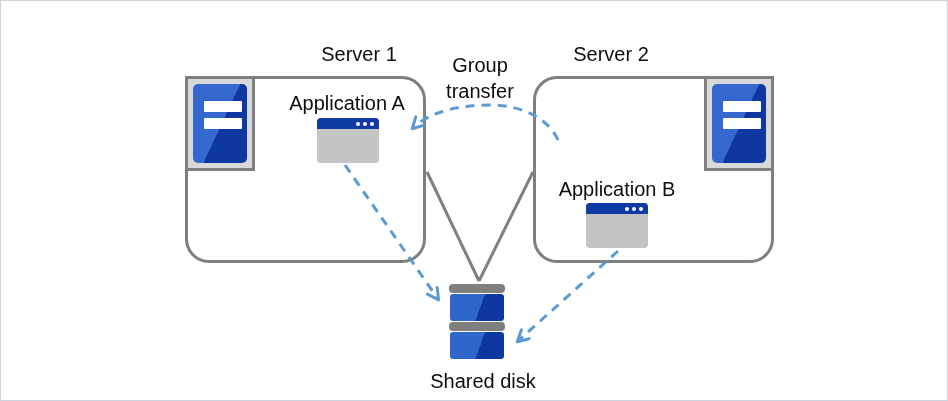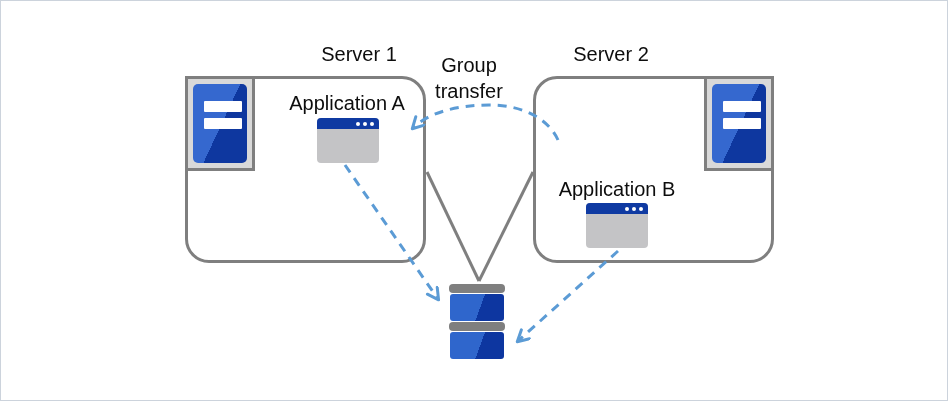--- a/index.html
+++ b/index.html
@@ -115,15 +115,16 @@
 
     <path d="M344,164 L437,298" stroke="#5b9bd5" stroke-width="3" fill="none" stroke-dasharray="9 7" marker-end="url(#bluehead)"></path>
 
     <path d="M617,250 L517,340" stroke="#5b9bd5" stroke-width="3" fill="none" stroke-dasharray="9 7" marker-end="url(#bluehead)"></path>
   </svg>
 
   <div class="label" style="left:288px; top:40px; width:140px;">Server 1</div>
   <div class="label" style="left:540px; top:40px; width:140px;text-align:center;">Server 2</div>
   <div class="label" style="left:266px; top:89px; width:160px;">Application A</div>
   <div class="label" style="left:536px; top:175px; width:160px;">Application B</div>
-  <div class="label" style="left:407px; top:51px; width:122px;text-align:center;">Group transfer</div>
+  <div class="label" style="left:418px; top:51px; width:122px;text-align:center;">Group transfer</div>
+  <div class="label" style="left:402px; top:367px; width:160px;">Shared disk</div>
 
 </div>
 
 </body></html>

